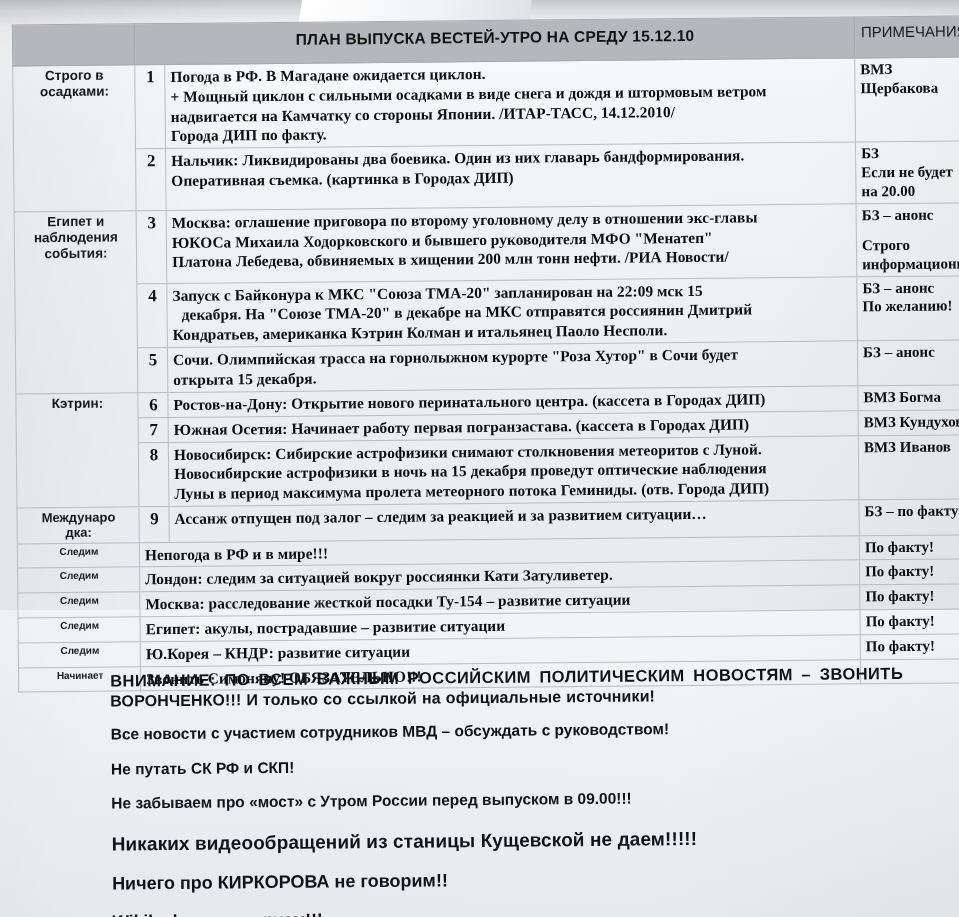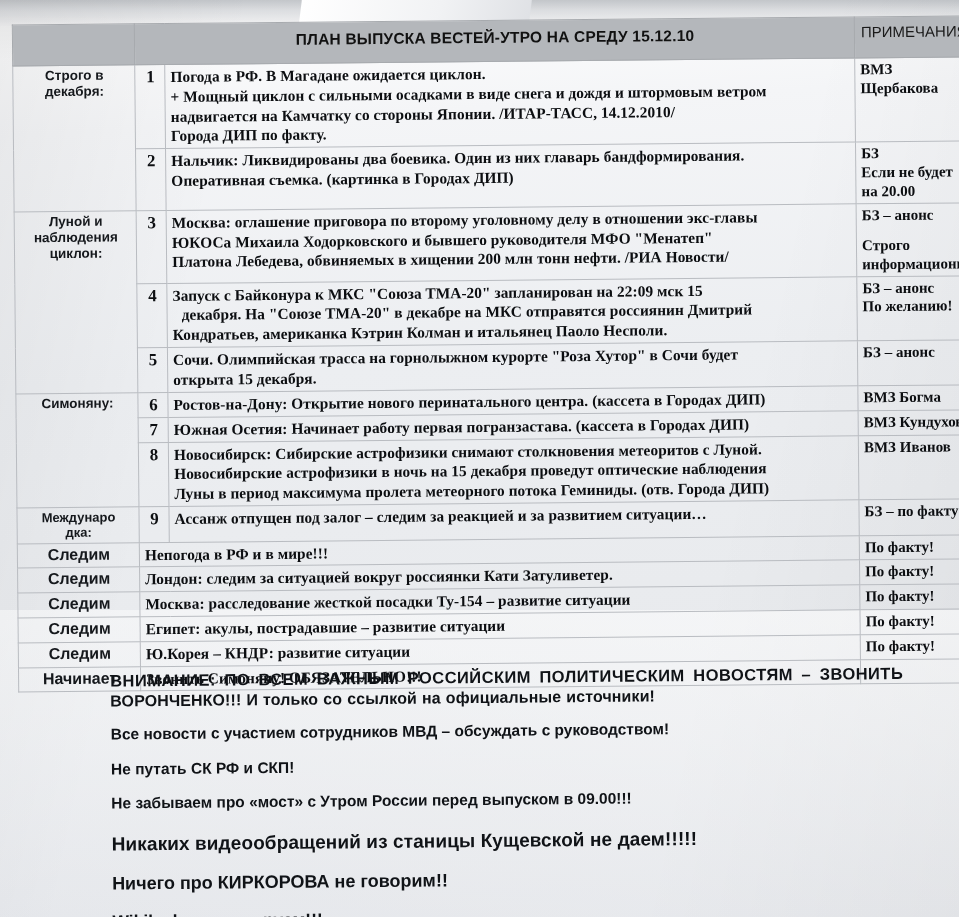--- a/index.html
+++ b/index.html
@@ -114,21 +114,21 @@
     font-family:"Liberation Serif", serif;
     font-size:15px;font-weight:700;color:#0c0e11;
     line-height:1.26;
     padding-top:3px;
     overflow:hidden;
     white-space:nowrap;
   }
   .note .ln{display:block;white-space:nowrap;}
 
   
-  .watch .cat{font-size:16px;text-align:center;}
+  .watch .cat{font-size:10px;text-align:center;}
   .watch .body{font-size:15.4px;}
 
   
   .instructions{
     position:absolute;left:108px;top:668px;width:830px;
     font-family:"Liberation Sans", sans-serif;
     color:#101317;
   }
   .ins{
     display:block;
@@ -172,21 +172,21 @@
 
       <tr class="hdr">
         <td></td>
         <td class="title" colspan="2">ПЛАН ВЫПУСКА ВЕСТЕЙ-УТРО НА СРЕДУ 15.12.10</td>
         <td class="notes-title">ПРИМЕЧАНИЯ</td>
       </tr>
 
       <tr>
         <td class="cat" rowspan="2">
           <span class="ln">Строго в</span><br>
-          <span class="ln">декабря:</span>
+          <span class="ln">осадками:</span>
         </td>
         <td class="num">1</td>
         <td class="body">
           <span class="ln">Погода в РФ. В Магадане ожидается циклон.</span>
           <span class="ln">+ Мощный циклон с сильными осадками в виде снега и дождя и штормовым ветром</span>
           <span class="ln">надвигается на Камчатку со стороны Японии. /ИТАР-ТАСС, 14.12.2010/</span>
           <span class="ln">Города ДИП по факту.</span>
         </td>
         <td class="note">
           <span class="ln">ВМЗ</span>
@@ -202,23 +202,23 @@
         </td>
         <td class="note">
           <span class="ln">БЗ</span>
           <span class="ln">Если не будет</span>
           <span class="ln">на 20.00</span>
         </td>
       </tr>
 
       <tr>
         <td class="cat" rowspan="3">
-          <span class="ln">Луной и</span><br>
+          <span class="ln">Египет и</span><br>
           <span class="ln">наблюдения</span><br>
-          <span class="ln">циклон:</span>
+          <span class="ln">события:</span>
         </td>
         <td class="num">3</td>
         <td class="body">
           <span class="ln">Москва: оглашение приговора по второму уголовному делу в отношении экс-главы</span>
           <span class="ln">ЮКОСа Михаила Ходорковского и бывшего руководителя МФО "Менатеп"</span>
           <span class="ln">Платона Лебедева, обвиняемых в хищении 200 млн тонн нефти. /РИА Новости/</span>
         </td>
         <td class="note">
           <span class="ln">БЗ – анонс</span>
           <span class="ln" style="height:11px"></span>
@@ -246,21 +246,21 @@
           <span class="ln">Сочи. Олимпийская трасса на горнолыжном курорте "Роза Хутор" в Сочи  будет</span>
           <span class="ln">открыта  15  декабря.</span>
         </td>
         <td class="note">
           <span class="ln">БЗ – анонс</span>
         </td>
       </tr>
 
       <tr>
         <td class="cat" rowspan="3">
-          <span class="ln">Симоняну:</span>
+          <span class="ln">Кэтрин:</span>
         </td>
         <td class="num">6</td>
         <td class="body">
           <span class="ln">Ростов-на-Дону: Открытие нового перинатального центра. (кассета в Городах ДИП)</span>
         </td>
         <td class="note">
           <span class="ln">ВМЗ  Богма</span>
         </td>
       </tr>
 

